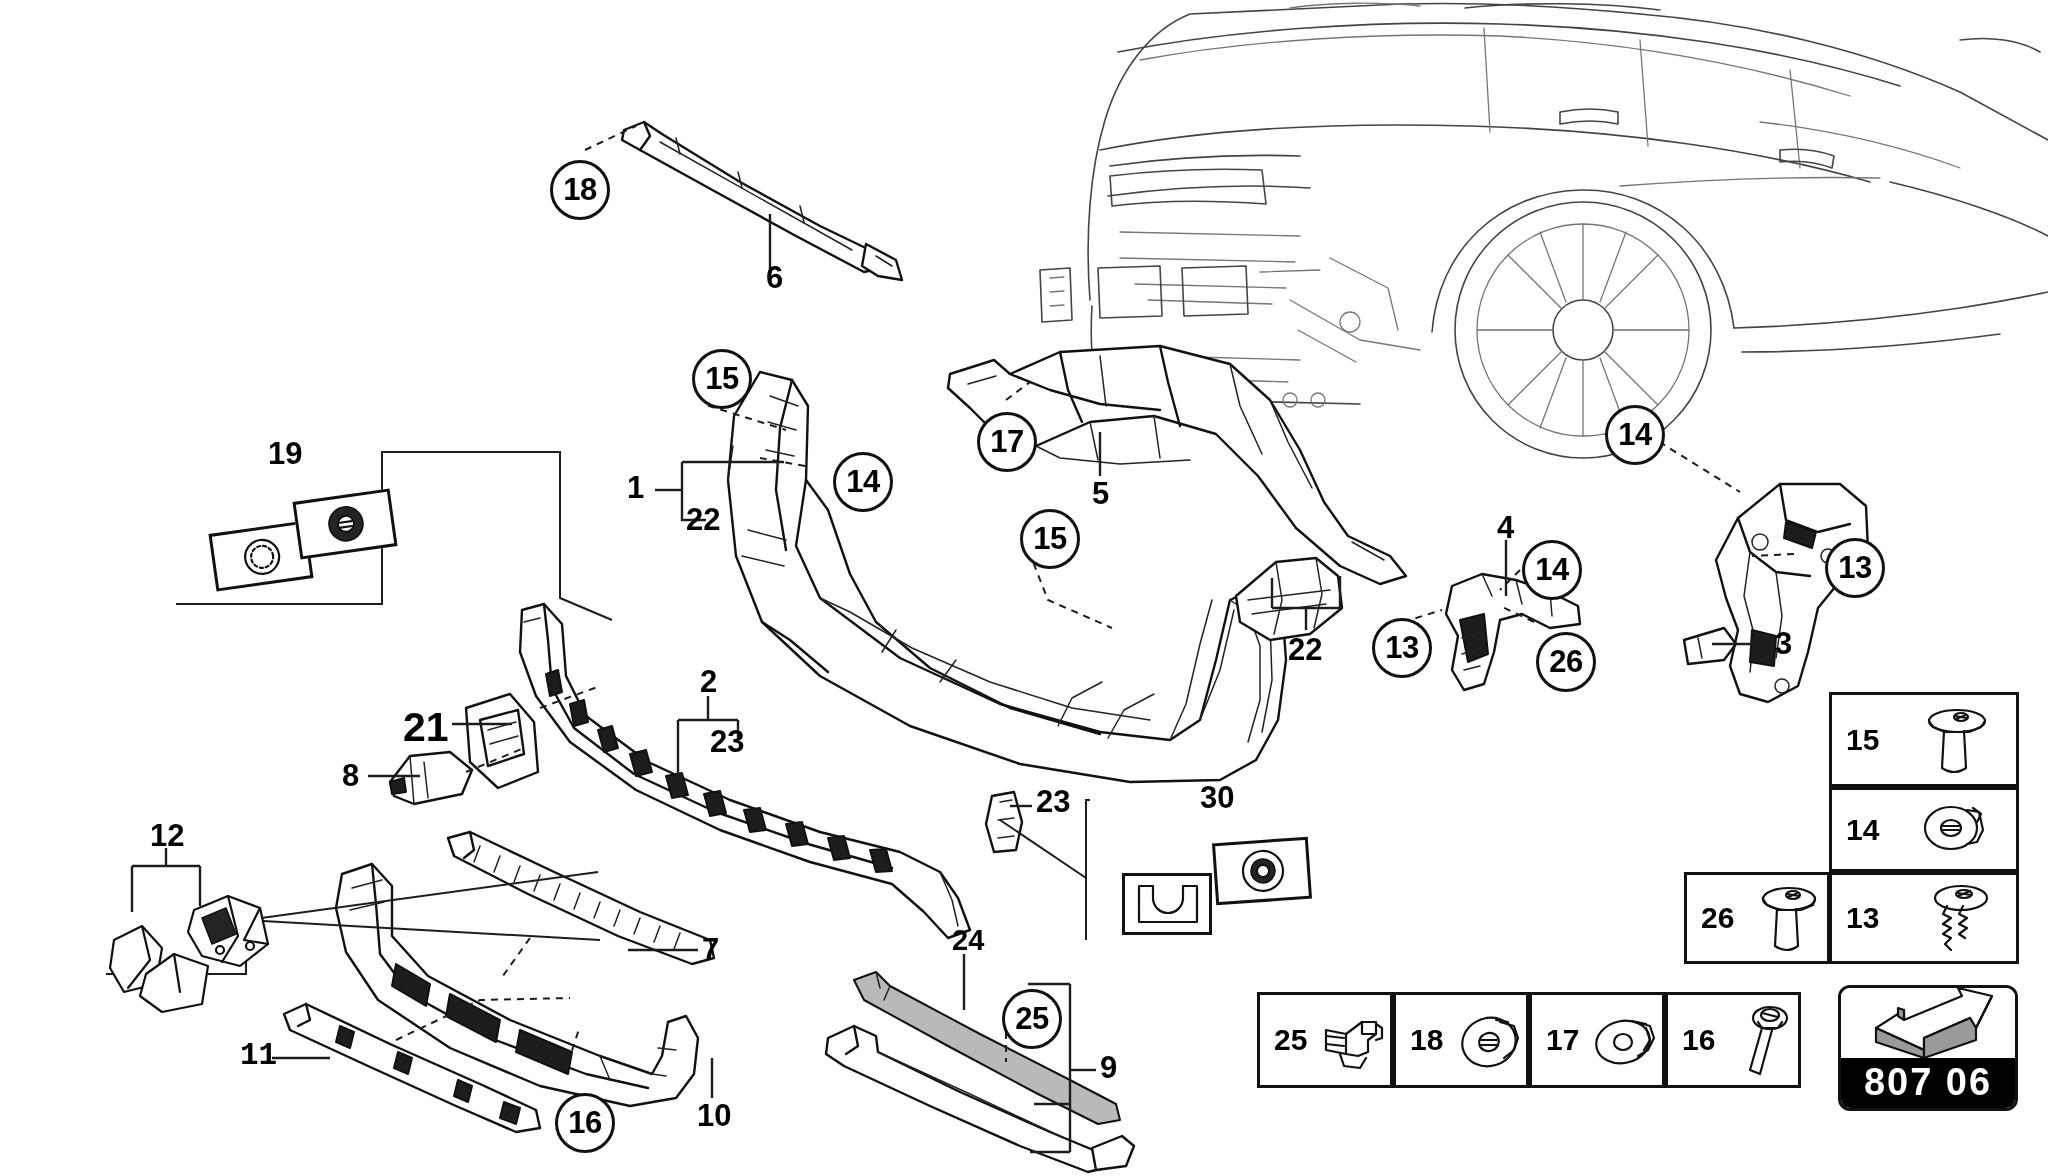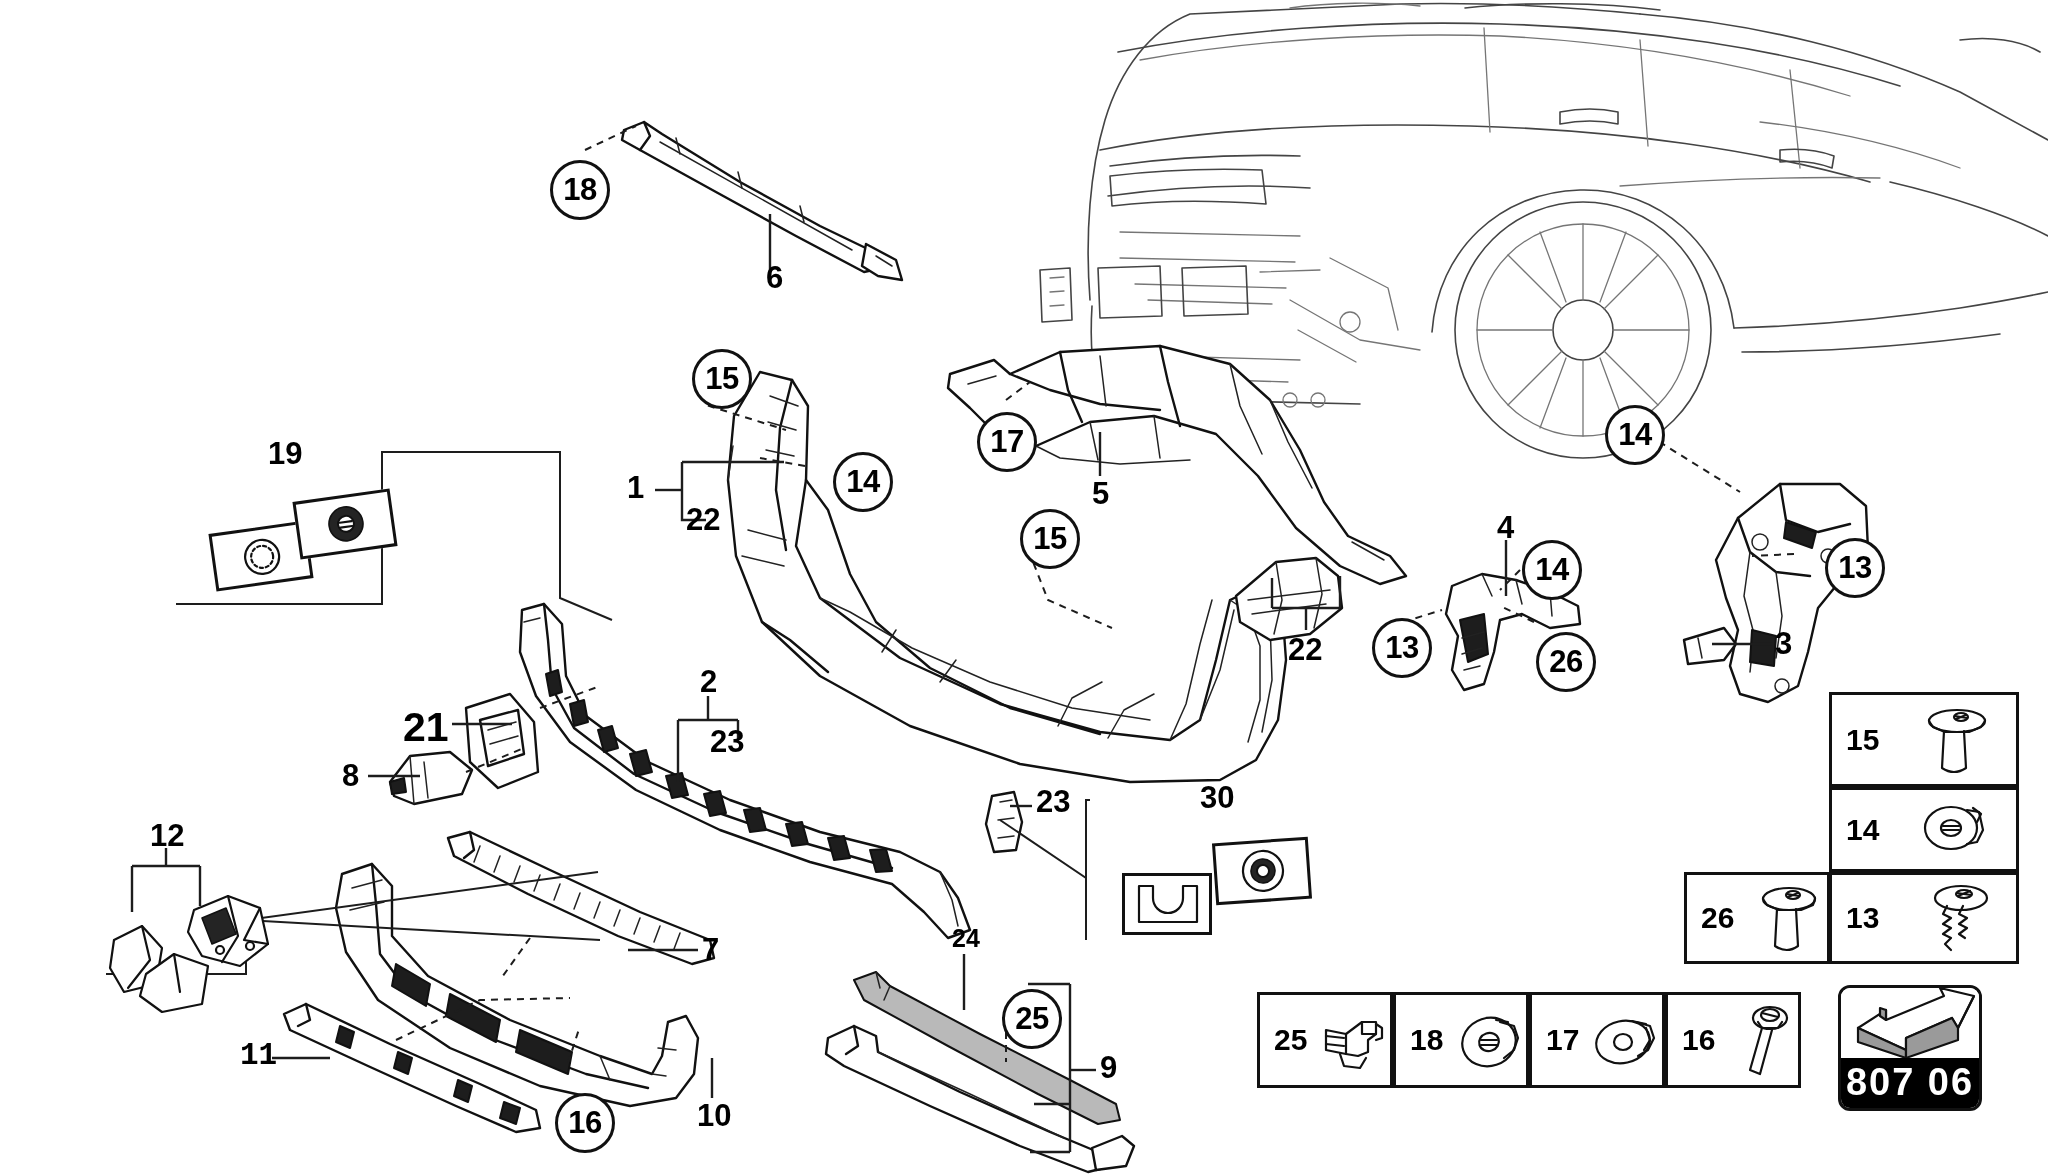--- a/index.html
+++ b/index.html
@@ -529,21 +529,21 @@
   <div class="numlabel" style="left:1775px; top:628px; font-size:31px;">3</div>
   <div class="numlabel" style="left:1288px; top:634px; font-size:31px;">22</div>
   <div class="numlabel" style="left:700px;  top:666px; font-size:31px;">2</div>
   <div class="numlabel" style="left:710px; top:726px; font-size:31px;">23</div>
   <div class="numlabel" style="left:403px;  top:707px; font-size:41px;">21</div>
   <div class="numlabel" style="left:342px;  top:760px; font-size:31px;">8</div>
   <div class="numlabel" style="left:1036px; top:786px; font-size:31px;">23</div>
   <div class="numlabel" style="left:1200px; top:782px; font-size:31px;">30</div>
   <div class="numlabel" style="left:150px;  top:820px; font-size:31px;">12</div>
   <div class="numlabel" style="left:702px;  top:934px; font-size:31px;">7</div>
-  <div class="numlabel" style="left:952px;  top:926px; font-size:25px;">24</div>
+  <div class="numlabel" style="left:952px;  top:926px; font-size:29px;">24</div>
   <div class="numlabel" style="left:1100px; top:1052px; font-size:31px;">9</div>
   <div class="numlabel" style="left:240px;  top:1040px; font-size:31px;font-family:Liberation Mono, monospace;">11</div>
   <div class="numlabel" style="left:697px;  top:1100px; font-size:31px;">10</div>
 
   <div class="legend-cell" style="left:1829px; top:692px; width:190px; height:95px;">
     <span class="legend-num">15</span>
     <span class="legend-art">
       <svg width="86" height="76" viewBox="0 0 86 76">
         <ellipse class="art-sv" cx="46" cy="19" rx="28" ry="11"></ellipse>
         <path class="art-sv" d="M18 19 L22 25 L34 30 L58 30 L70 25 L74 19"></path>
@@ -639,21 +639,21 @@
       <svg width="72" height="76" viewBox="0 0 72 76">
         <ellipse class="art-sv" cx="42" cy="16" rx="17" ry="11"></ellipse>
         <path class="art-sv" d="M30 20 L34 26 L50 26 L54 20"></path>
         <ellipse class="art-sv" cx="42" cy="13" rx="9" ry="6"></ellipse>
         <path class="art-sv" d="M34 11 L50 15"></path>
         <path class="art-sv" d="M34 26 L22 68 L32 72 L44 28"></path>
       </svg>
     </span>
   </div>
 
-  <div id="page-badge" style="left:1838px; top:985px; width:144px; height:126px;">
+  <div id="page-badge" style="left:1838px; top:985px; width:180px; height:126px;">
     <span class="art">
       <svg width="140" height="70" viewBox="0 0 140 70">
         <path fill="#ffffff" stroke="#111" stroke-width="2.2" stroke-linejoin="round" d="M18 40 L46 22 L46 32 L104 8 L100 0 L134 8 L118 40 L112 30 L66 50 L66 62 Z"></path>
         <path fill="#9a9a9a" stroke="#111" stroke-width="2.2" stroke-linejoin="round" d="M18 40 L18 54 L66 70 L66 62 Z"></path>
         <path fill="#9a9a9a" stroke="#111" stroke-width="2.2" stroke-linejoin="round" d="M66 62 L66 70 L118 52 L118 40 L112 30 L66 50 Z"></path>
         <path fill="#9a9a9a" stroke="#111" stroke-width="2.2" stroke-linejoin="round" d="M46 22 L46 32 L40 28 L40 20 Z"></path>
         <path fill="none" stroke="#111" stroke-width="2.2" d="M118 40 L134 8"></path>
       </svg>
     </span>
     <span class="num">807 06</span>

